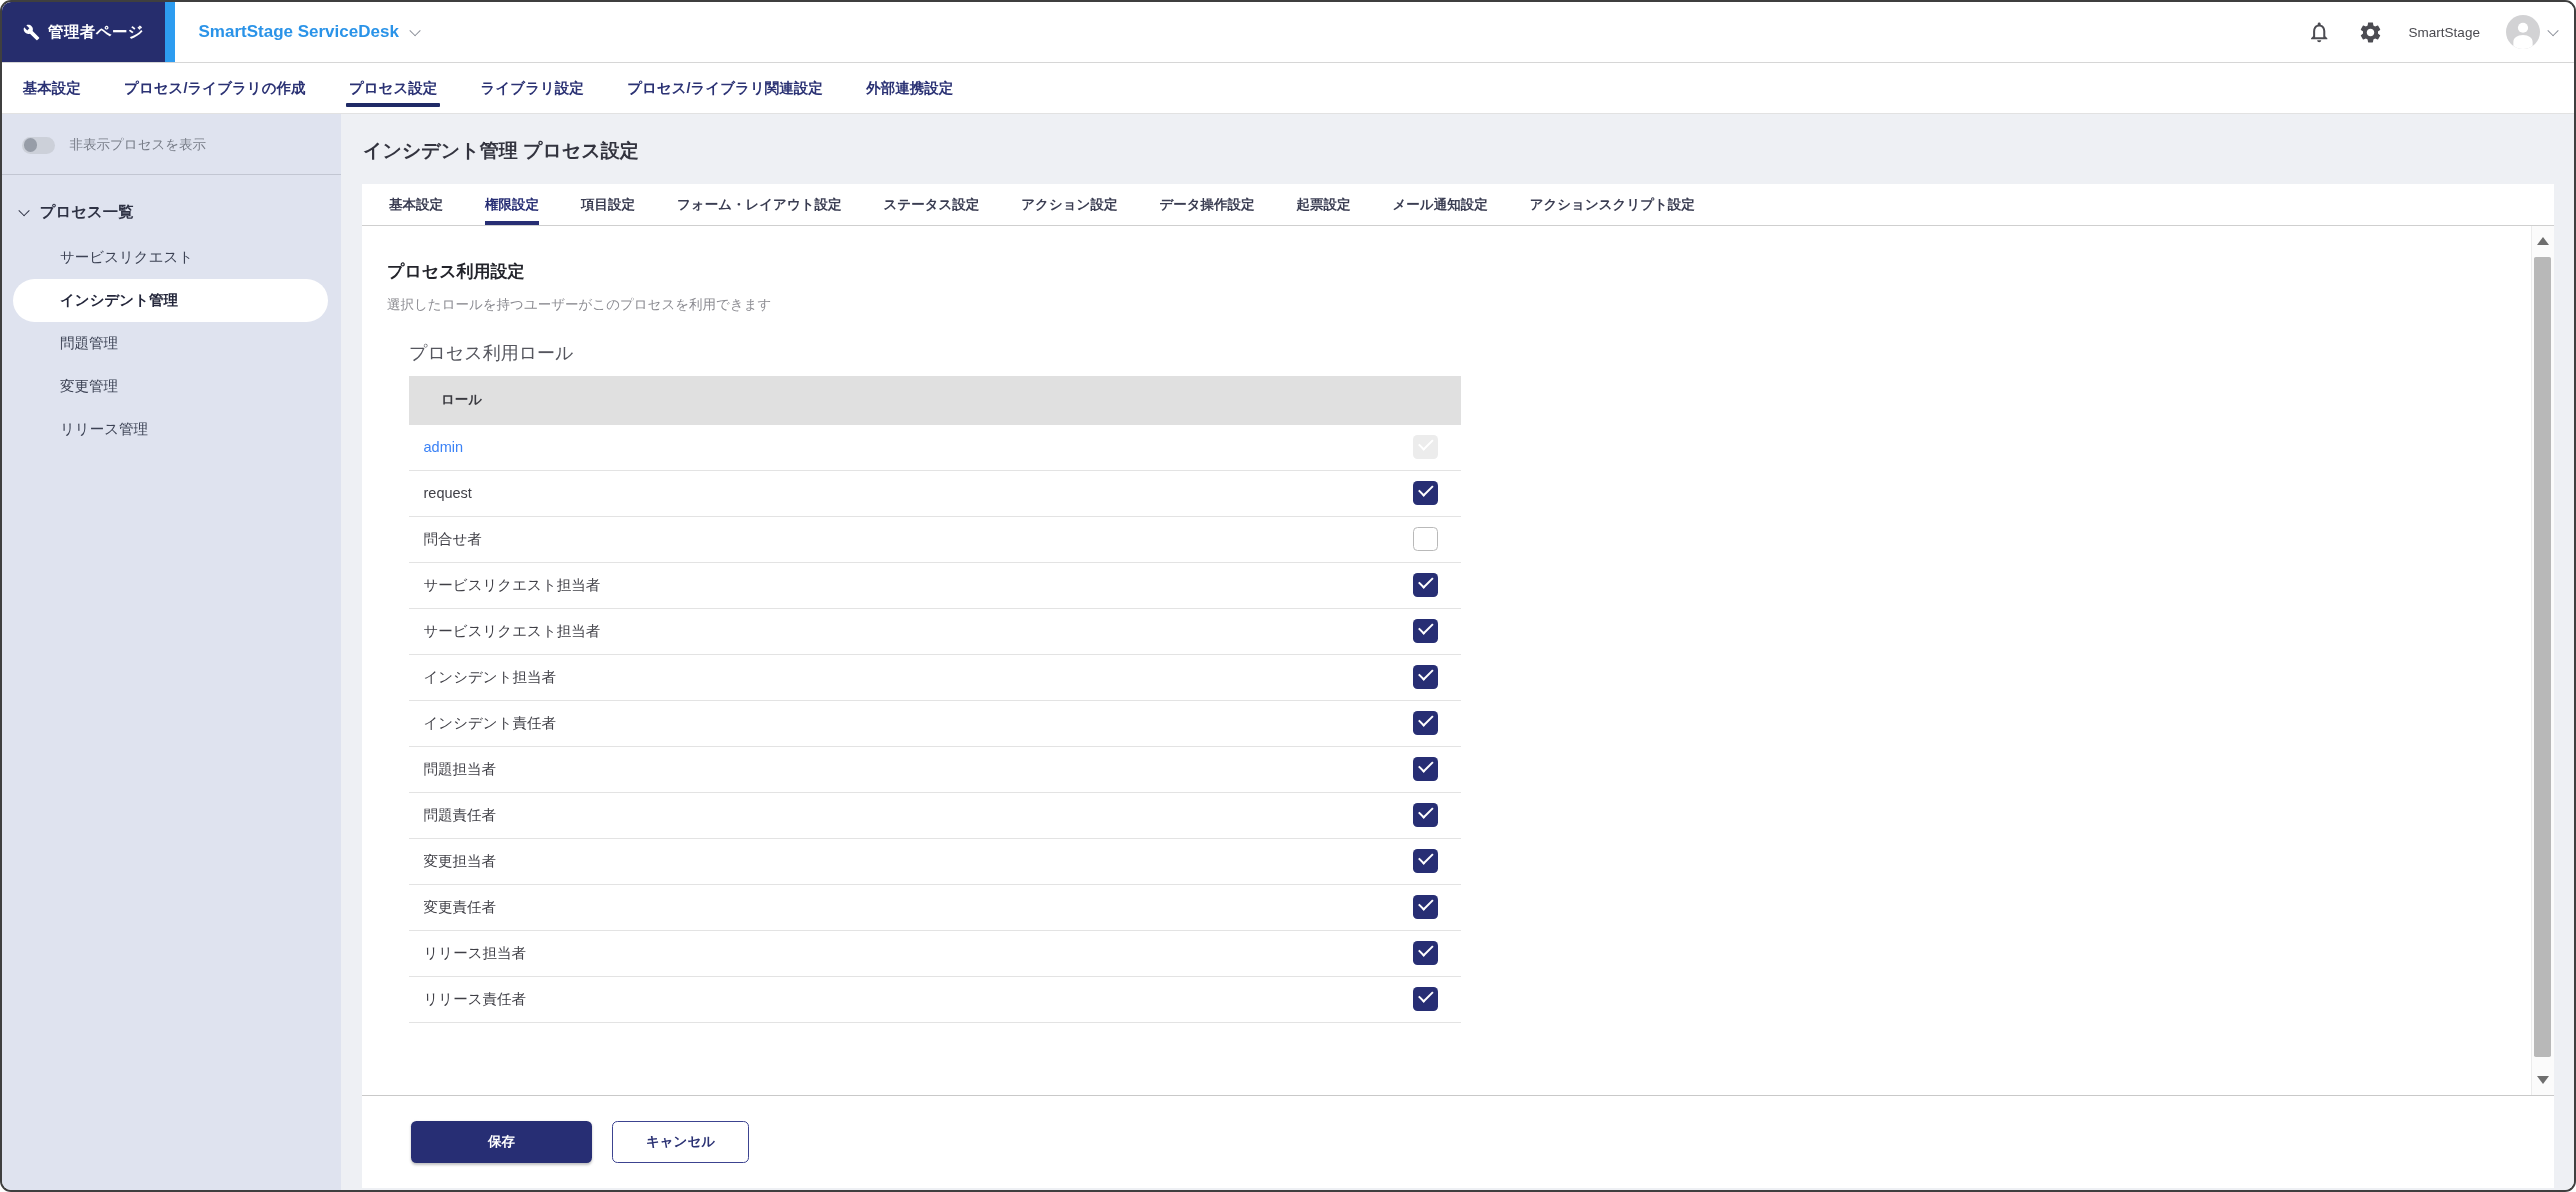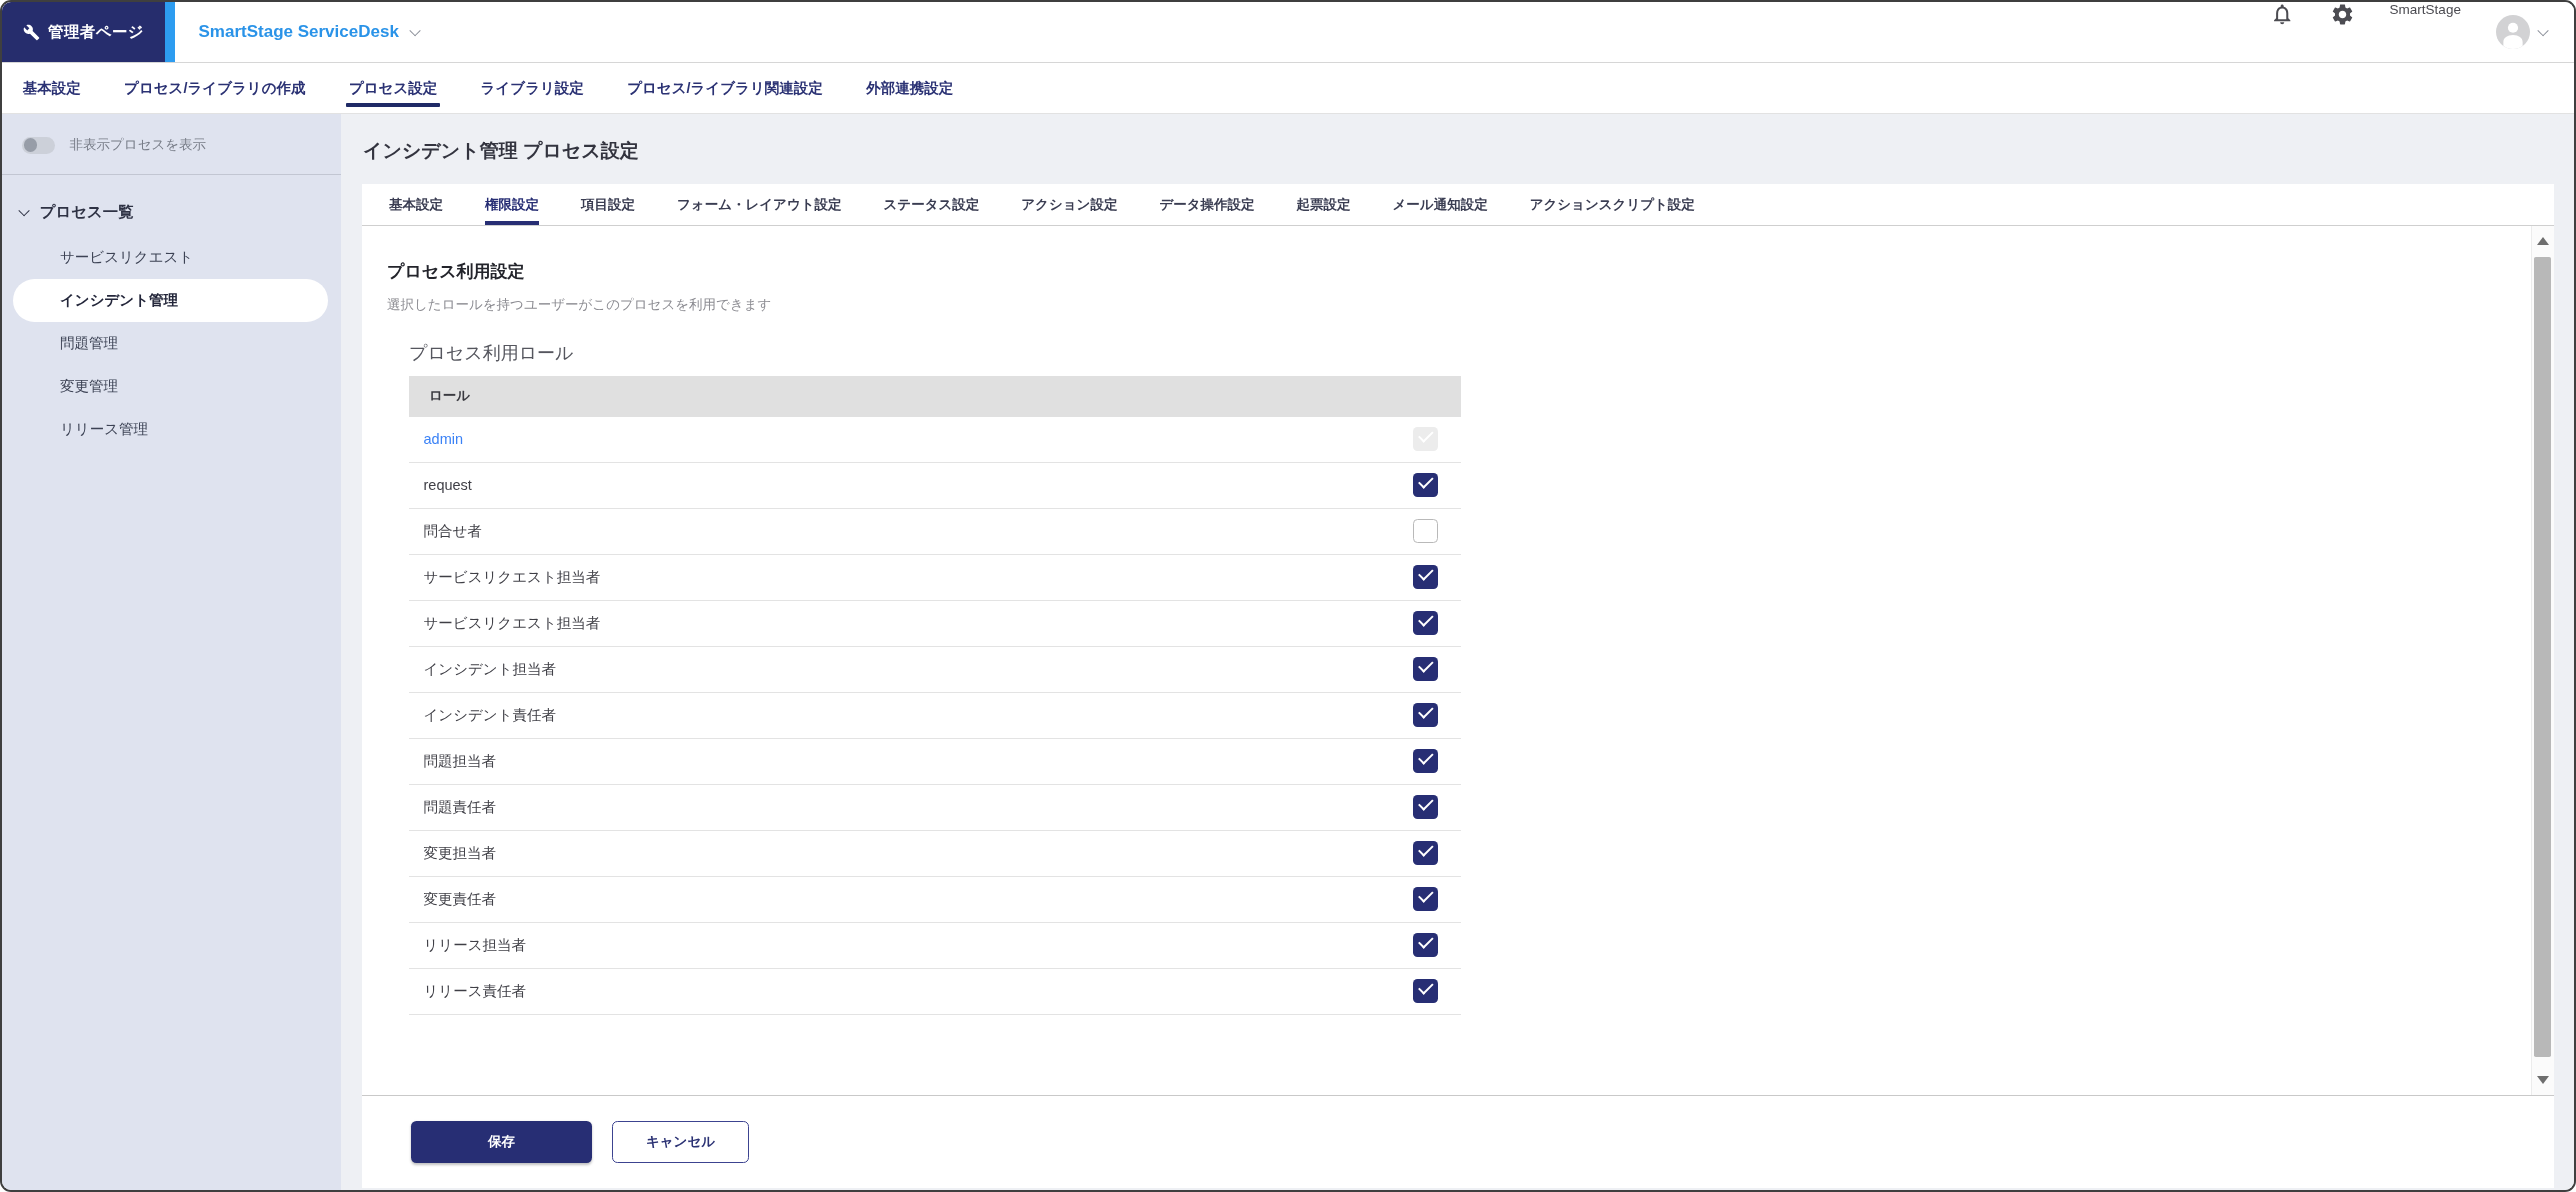--- a/index.html
+++ b/index.html
@@ -7,21 +7,21 @@
   .window { position:absolute; inset:0; width:2576px; height:1192px; border:2.7px solid #3f3f3f; border-radius:11px; overflow:hidden; background:#eef0f4; }
 
   
   .topbar { height:61px; background:#fff; border-bottom:0.9px solid #d6d6d6; display:flex; align-items:stretch; }
   .logo-block { width:163px; background:#262d6d; display:flex; align-items:center; justify-content:center; gap:8.1px; }
   .logo-block span { color:#fff; font-size:15.4px; font-weight:bold; letter-spacing:0.5px; }
   .accent-stripe { width:10px; background:#2d9cf0; }
   .workspace { display:flex; align-items:center; gap:12.6px; margin-left:23.5px; cursor:pointer; }
   .workspace .ws-label { color:#2a93e8; font-size:17px; font-weight:bold; }
   .chev { display:inline-block; width:8.1px; height:8.1px; border-right:1.8px solid #8b8f99; border-bottom:1.8px solid #8b8f99; transform:rotate(45deg) translate(-0.9px,-0.9px); }
-  .topbar-right { margin-left:auto; display:flex; gap:35px; padding-right:27px; }
+  .topbar-right { margin-left:auto; display:flex; align-items:center; gap:26px; padding-right:17px; }
   .icon-btn { width:25px; height:25px; display:flex; align-items:center; justify-content:center; cursor:pointer; }
   .icon-btn svg { fill:#4c4c52; }
   .account-name { font-size:13.5px; color:#4a4a50; }
   .avatar { width:34px; height:34px; border-radius:50%; background:#d2d2d4; overflow:hidden; display:flex; align-items:center; justify-content:center; }
 
   
   .navrow { height:51px; background:#fff; border-bottom:0.9px solid #e2e2e2; display:flex; align-items:stretch; padding-left:18px; }
   .navtab { display:flex; align-items:center; padding:0 2.7px; margin-right:38px; position:relative; cursor:pointer; }
   .navtab span { font-size:14.5px; font-weight:bold; color:#2b3274; }
   .navtab.active::after { content:""; position:absolute; left:0; right:0; bottom:6.3px; height:3.6px; background:#1f2a66; border-radius:0.9px; }
@@ -51,21 +51,21 @@
   .subtab.active span { font-weight:bold; color:#272e74; }
   .subtab.active::after { content:""; position:absolute; left:0; right:0; bottom:0; height:3.6px; background:#272e74; }
 
   .scroll-region { height:870px; border-bottom:0.9px solid #c9c9c9; position:relative; overflow:hidden; }
   .scroll-content { padding:34px 54px 0 25px; }
   .section-heading { font-size:17px; font-weight:bold; color:#23242b; }
   .section-desc { margin-top:12.6px; font-size:13.5px; color:#8c8c92; }
   .table-block { margin:27px 0 0 22px; }
   .table-label { font-size:18px; color:#55565e; }
   .role-table { margin-top:11px; width:1052px; }
-  .role-thead { height:41px; background:#e0e0e0; display:flex; align-items:center; padding-left:20px; font-size:13.5px; font-weight:bold; color:#3a3a40; }
+  .role-thead { height:49px; background:#e0e0e0; display:flex; align-items:center; padding-left:32px; font-size:13.5px; font-weight:bold; color:#3a3a40; }
   .role-row { height:46px; display:flex; align-items:center; padding:0 23.5px 0 14.5px; border-bottom:0.9px solid #e3e3e3; }
   .role-row .role-name { flex:1; font-size:14.5px; color:#3f3f46; }
   .role-row .role-name.muted { color:#3b82f6; }
   .checkbox { width:24.4px; height:24.4px; border-radius:4.5px; border:1.8px solid #b9b9b9; background:#fff; position:relative; cursor:pointer; flex-shrink:0; }
   .checkbox.checked { border:none; background:#272e74; }
   .checkbox.checked::after { content:""; position:absolute; left:5.4px; top:4.5px; width:11.7px; height:6.3px; border-left:2.7px solid #fff; border-bottom:2.7px solid #fff; transform:rotate(-45deg); }
   .checkbox.checked.disabled { background:#ececec; cursor:default; }
 
   
   .vscrollbar { position:absolute; top:0; right:0; bottom:0; width:23.5px; background:#fbfbfb; border-left:0.9px solid #ececec; }

